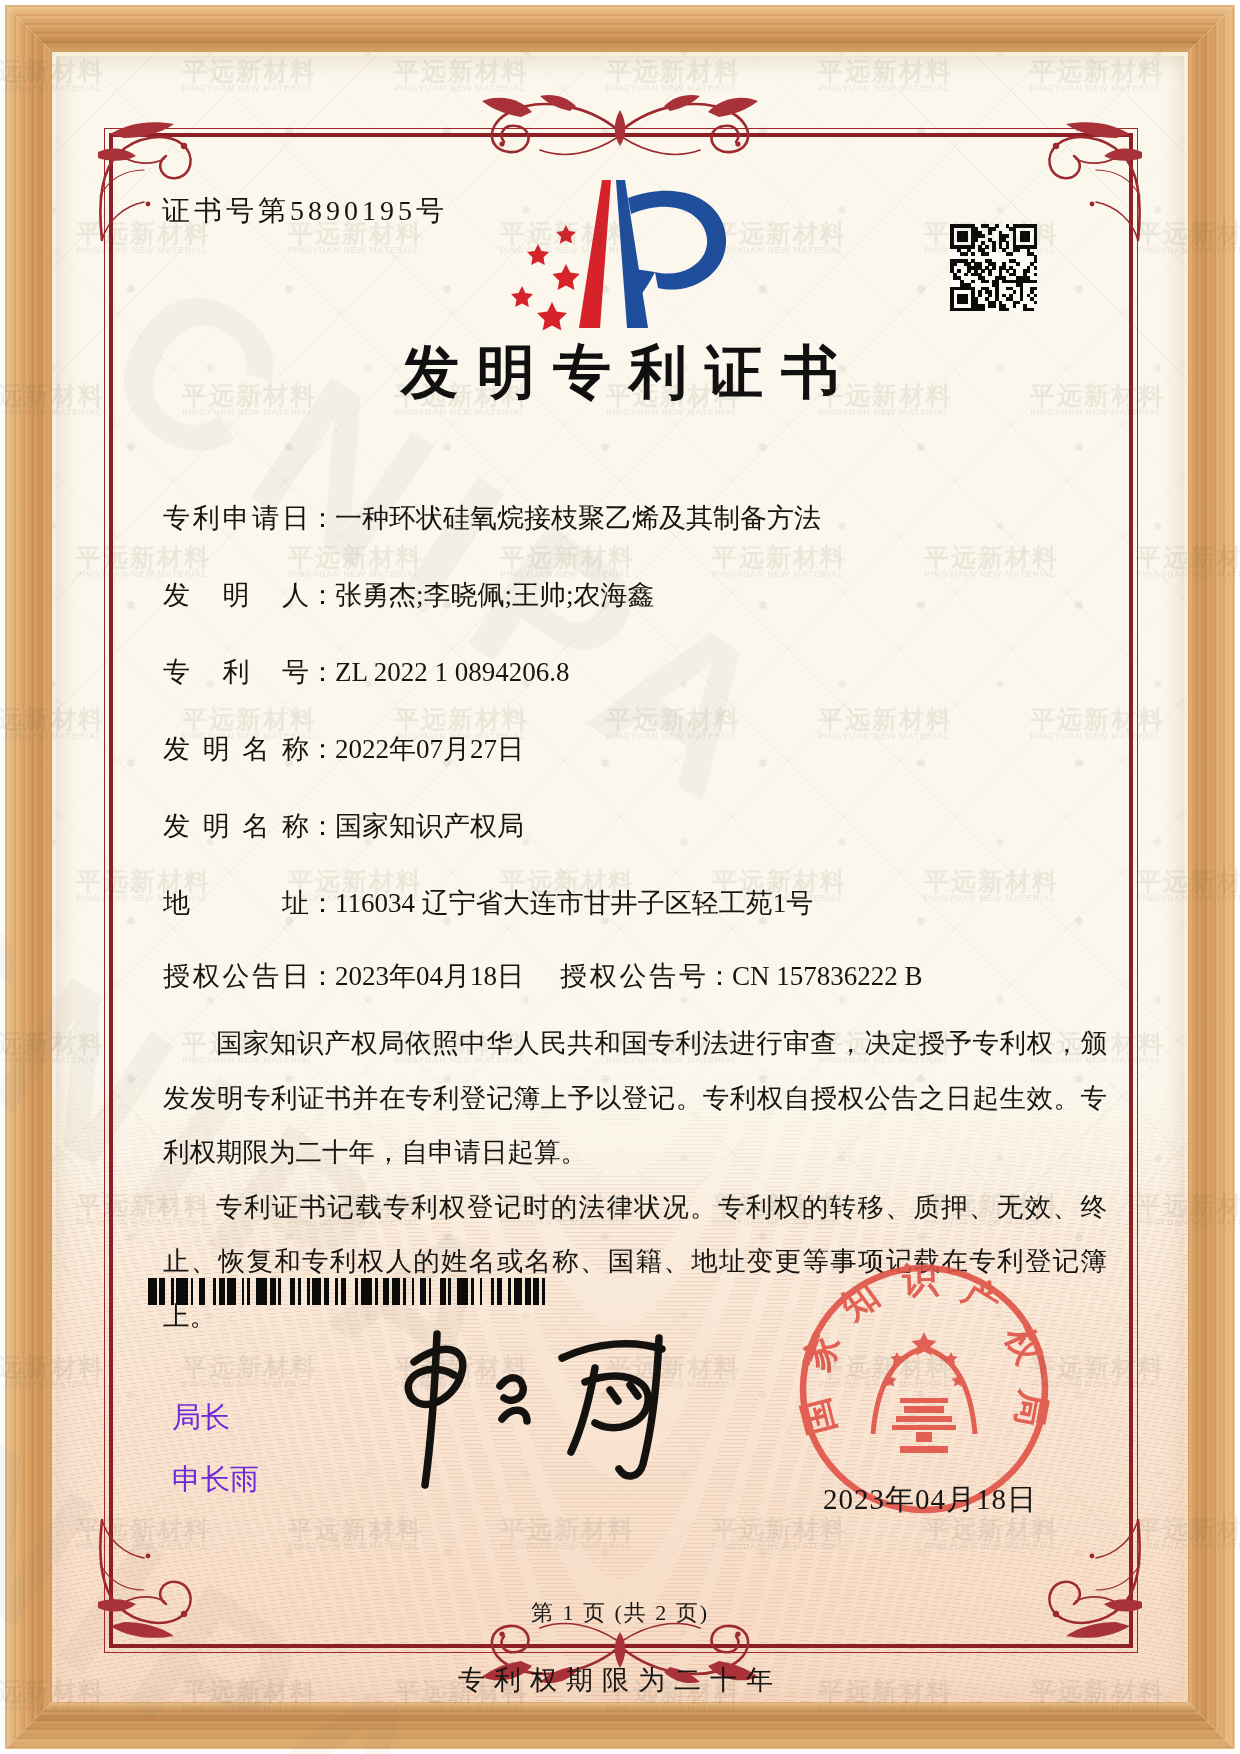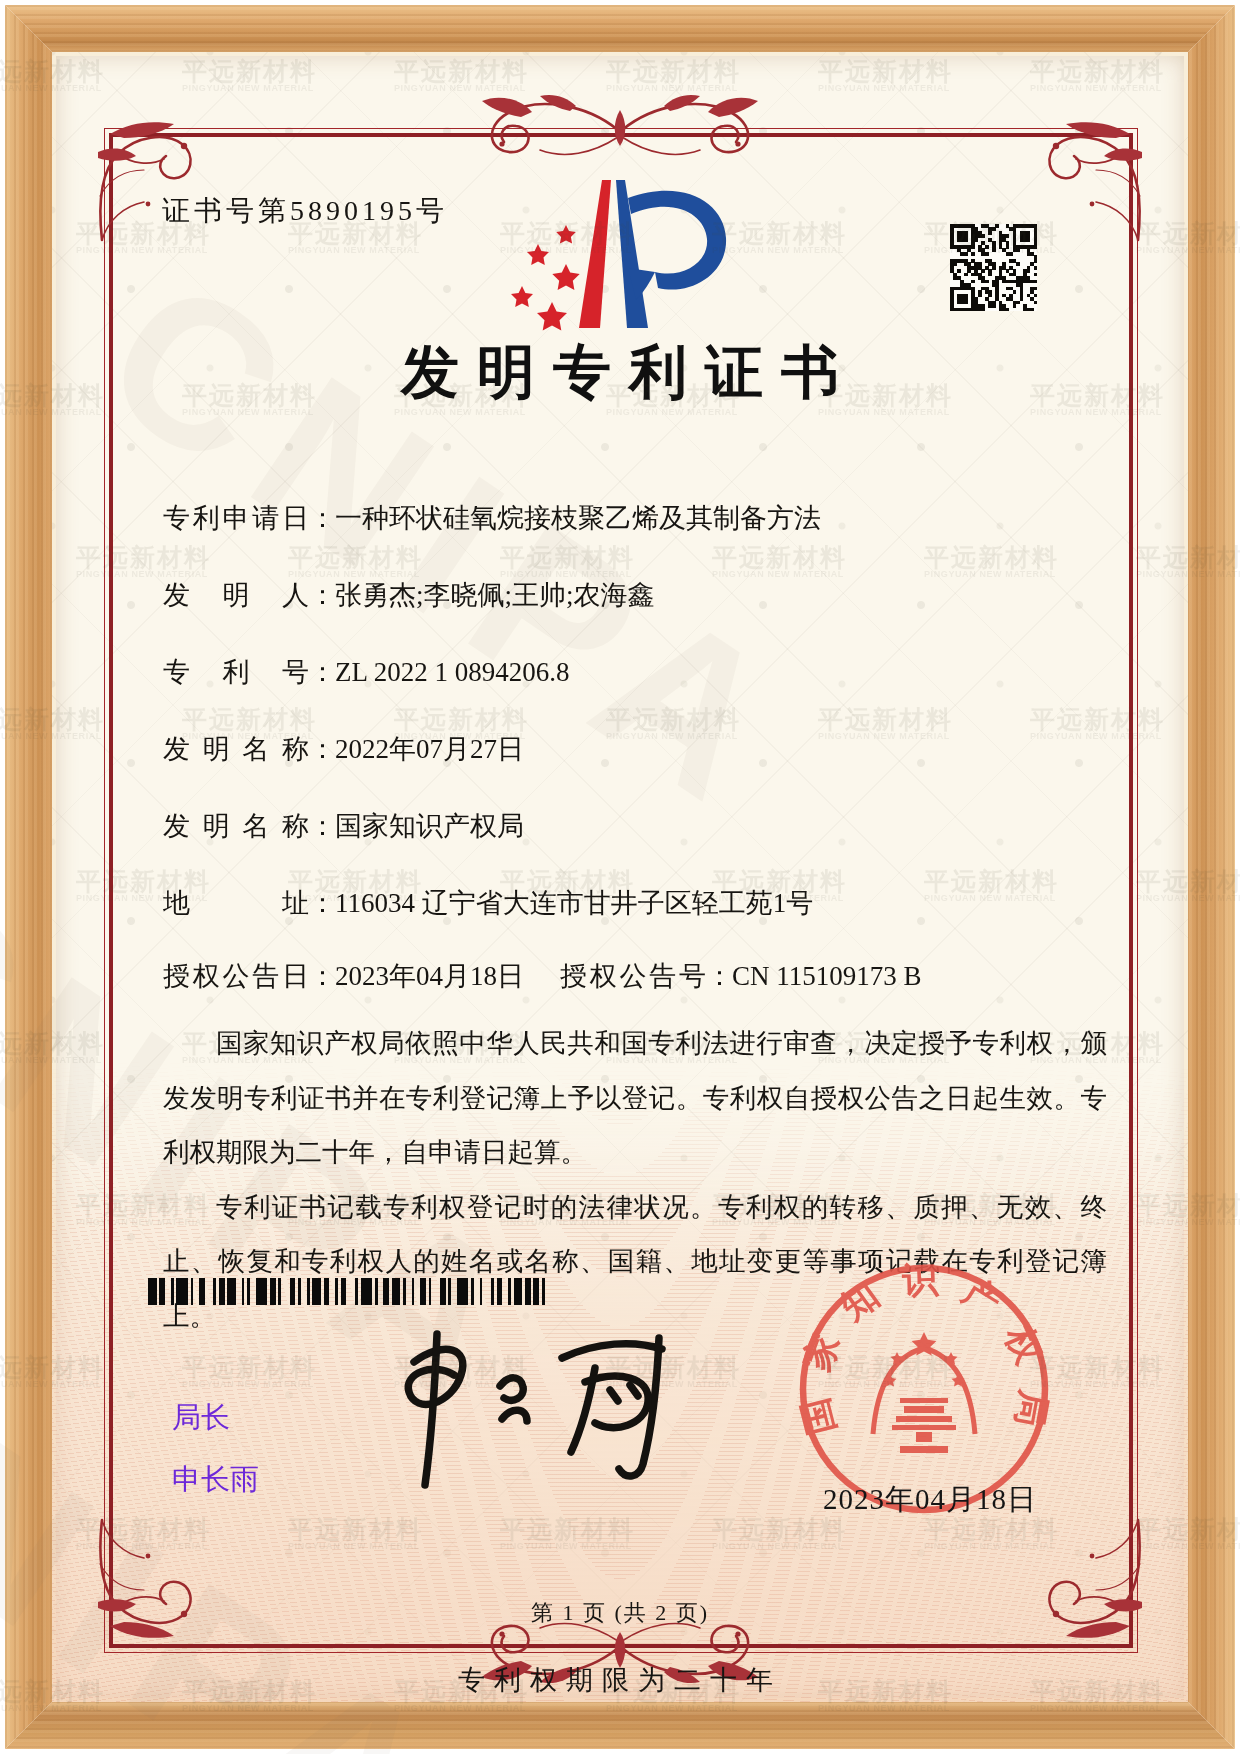--- a/index.html
+++ b/index.html
@@ -470,21 +470,21 @@
 <div class="txt row" style="top:808px;">
   <span class="lab">发明名称</span><span class="colon">：</span><span class="val">国家知识产权局</span>
 </div>
 <div class="txt row" style="top:885px;">
   <span class="lab">地址</span><span class="colon">：</span><span class="val">116034 辽宁省大连市甘井子区轻工苑1号</span>
 </div>
 <div class="txt row" style="top:958px;">
   <span class="lab">授权公告日</span><span class="colon">：</span><span class="val">2023年04月18日</span>
 </div>
 <div class="txt row" style="top:958px;left:560px;">
-  <span class="lab">授权公告号</span><span class="colon">：</span><span class="val">CN 115109173 B</span>
+  <span class="lab">授权公告号</span><span class="colon">：</span><span class="val">CN 157836222 B</span>
 </div>
 
 <div class="txt paras">
   <p>国家知识产权局依照中华人民共和国专利法进行审查，决定授予专利权，颁发发明专利证书并在专利登记簿上予以登记。专利权自授权公告之日起生效。专利权期限为二十年，自申请日起算。</p>
   <p>专利证书记载专利权登记时的法律状况。专利权的转移、质押、无效、终止、恢复和专利权人的姓名或名称、国籍、地址变更等事项记载在专利登记簿上。</p>
 </div>
 
 <div id="barcode">
     <div class="b" style="width: 2.0979%; flex: 0 0 auto;"></div>
     <div style="width: 0.699301%; flex: 0 0 auto;"></div>

